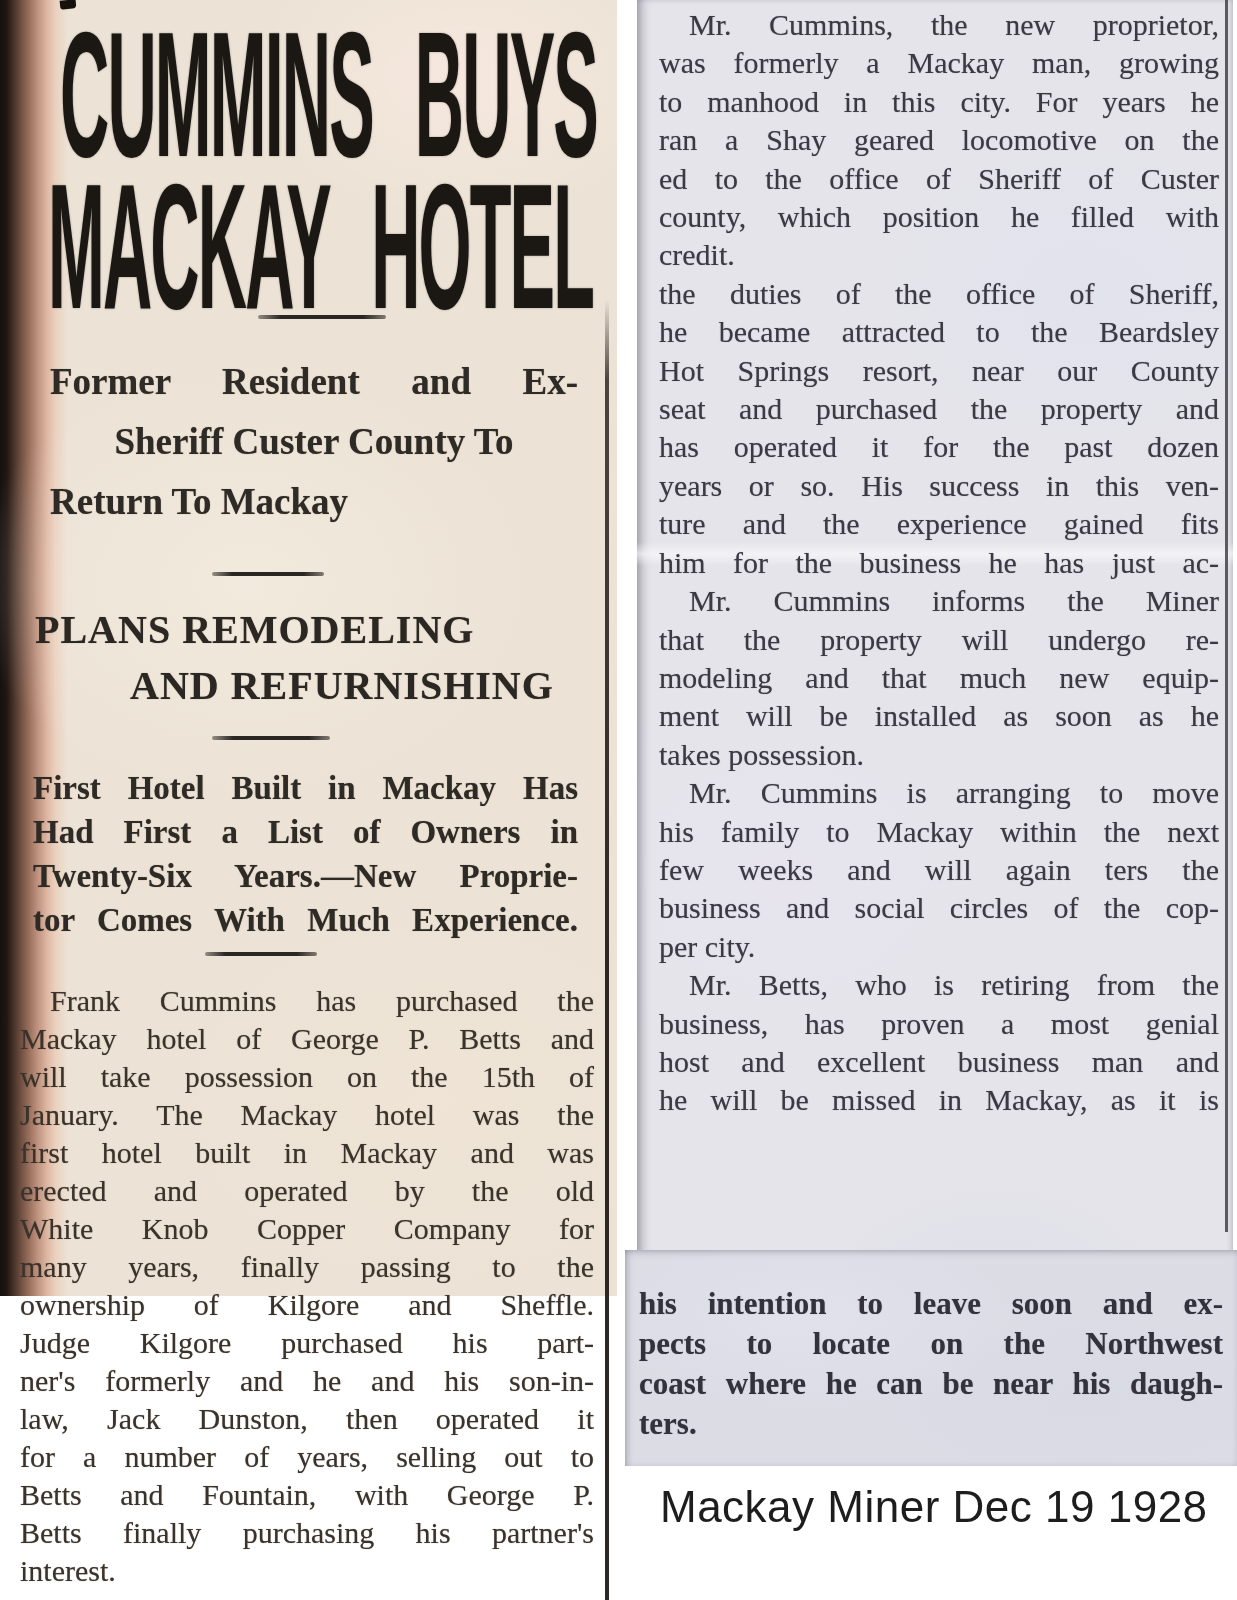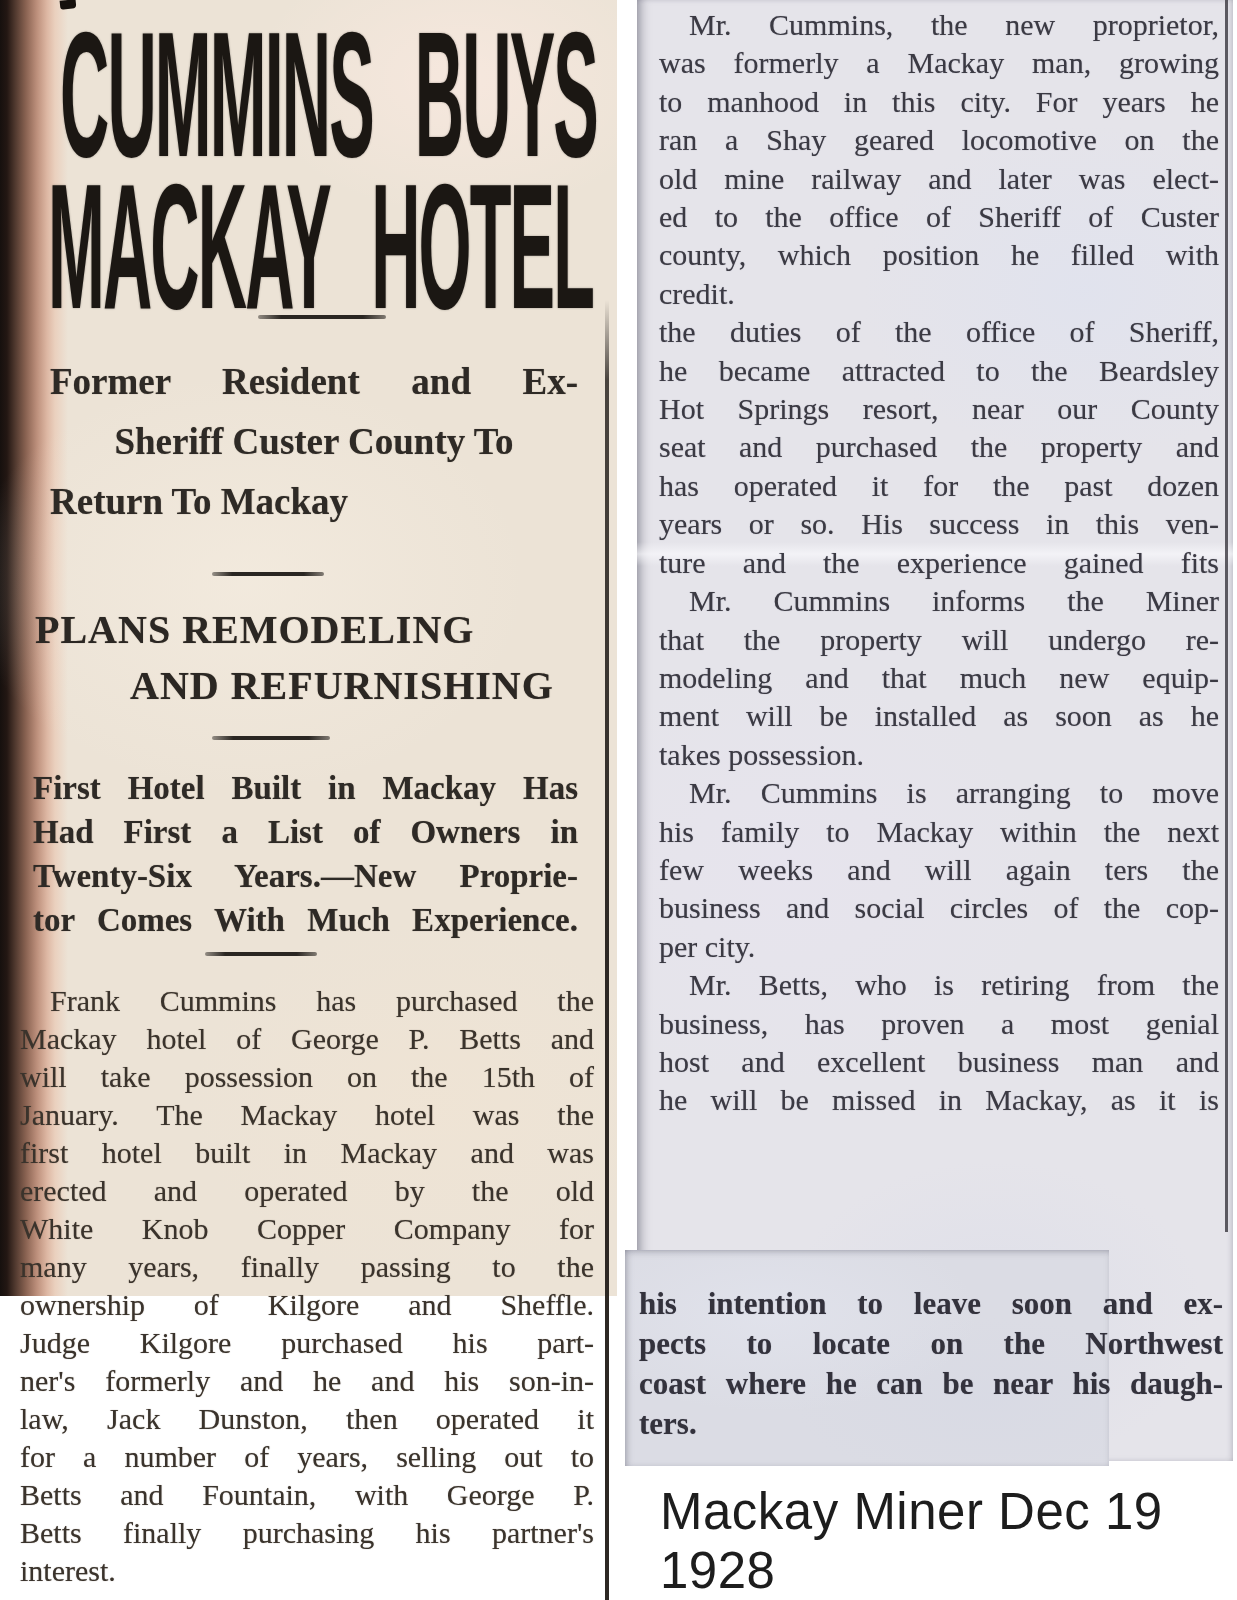--- a/index.html
+++ b/index.html
@@ -57,33 +57,33 @@
       radial-gradient(ellipse 300px 220px at 60% 90%, rgba(218,220,232,.6), transparent 70%);
     box-shadow:inset 10px 0 12px -8px rgba(50,50,70,.55), inset -3px 0 6px -3px rgba(60,60,80,.35);
     color:#3b3a43;}
   .right-scan .content{position:absolute;left:22px;top:6px;width:560px;
     font-size:30px;line-height:38.4px;text-shadow:0 0 1px rgba(55,55,80,.45);}
   .right-rule-v{position:absolute;left:588px;top:0;width:3px;height:1232px;background:#34323a;opacity:.78;}
   .crease{position:absolute;left:0;top:542px;width:100%;height:24px;
     background:linear-gradient(180deg,rgba(255,255,255,0),rgba(252,252,255,.6) 50%,rgba(255,255,255,0));}
 
   
-  .strip-scan{position:absolute;left:625px;top:1250px;width:484px;height:216px;
+  .strip-scan{position:absolute;left:625px;top:1250px;width:612px;height:216px;
     background-color:#dbdce4;
     background-image:
       radial-gradient(ellipse 300px 140px at 30% 30%, rgba(228,230,240,.6), transparent 70%),
       radial-gradient(ellipse 280px 120px at 75% 70%, rgba(215,217,228,.6), transparent 70%);
     box-shadow:inset 4px 0 8px -4px rgba(50,50,70,.4), inset 0 4px 8px -4px rgba(50,50,70,.35);
     color:#33323c;}
   .strip-scan .content{position:absolute;left:14px;top:34px;width:584px;
     font-size:31px;line-height:40px;font-weight:700;text-shadow:0 0 1px rgba(50,50,75,.4);}
 
   
   .caption{position:absolute;left:660px;top:1482px;width:560px;
-    font-family:"Liberation Sans",sans-serif;font-size:51px;color:#1d1d1d;letter-spacing:.5px;}
+    font-family:"Liberation Sans",sans-serif;font-size:44px;color:#1d1d1d;letter-spacing:.5px;}
 </style>
 </head>
 <body>
 
 <div id="canvas">
 
   <div class="left-scan">
     <div class="content">
 
       <div class="ink-mark"></div>
@@ -144,33 +144,33 @@
   </div>
 
   <div class="right-scan">
     <div class="crease"></div>
     <div class="content">
       <div class="para indent">
           <div class="tline first">Mr. Cummins, the new proprietor,</div>
           <div class="tline">was formerly a Mackay man, growing</div>
           <div class="tline">to manhood in this city. For years he</div>
           <div class="tline">ran a Shay geared locomotive on the</div>
-          <div class="tline">old mine railway and later was elect-</div>
           <div class="tline">ed to the office of Sheriff of Custer</div>
           <div class="tline">county, which position he filled with</div>
           <div class="tline last">credit.</div>
         </div>
       <div class="para indent">
           <div class="tline">the duties of the office of Sheriff,</div>
           <div class="tline">he became attracted to the Beardsley</div>
           <div class="tline">Hot Springs resort, near our County</div>
           <div class="tline">seat and purchased the property and</div>
           <div class="tline">has operated it for the past dozen</div>
           <div class="tline">years or so. His success in this ven-</div>
           <div class="tline">ture and the experience gained fits</div>
+          <div class="tline">him for the business he has just ac-</div>
         </div>
       <div class="para indent">
           <div class="tline first">Mr. Cummins informs the Miner</div>
           <div class="tline">that the property will undergo re-</div>
           <div class="tline">modeling and that much new equip-</div>
           <div class="tline">ment will be installed as soon as he</div>
           <div class="tline last">takes possession.</div>
         </div>
       <div class="para indent">
           <div class="tline first">Mr. Cummins is arranging to move</div>

